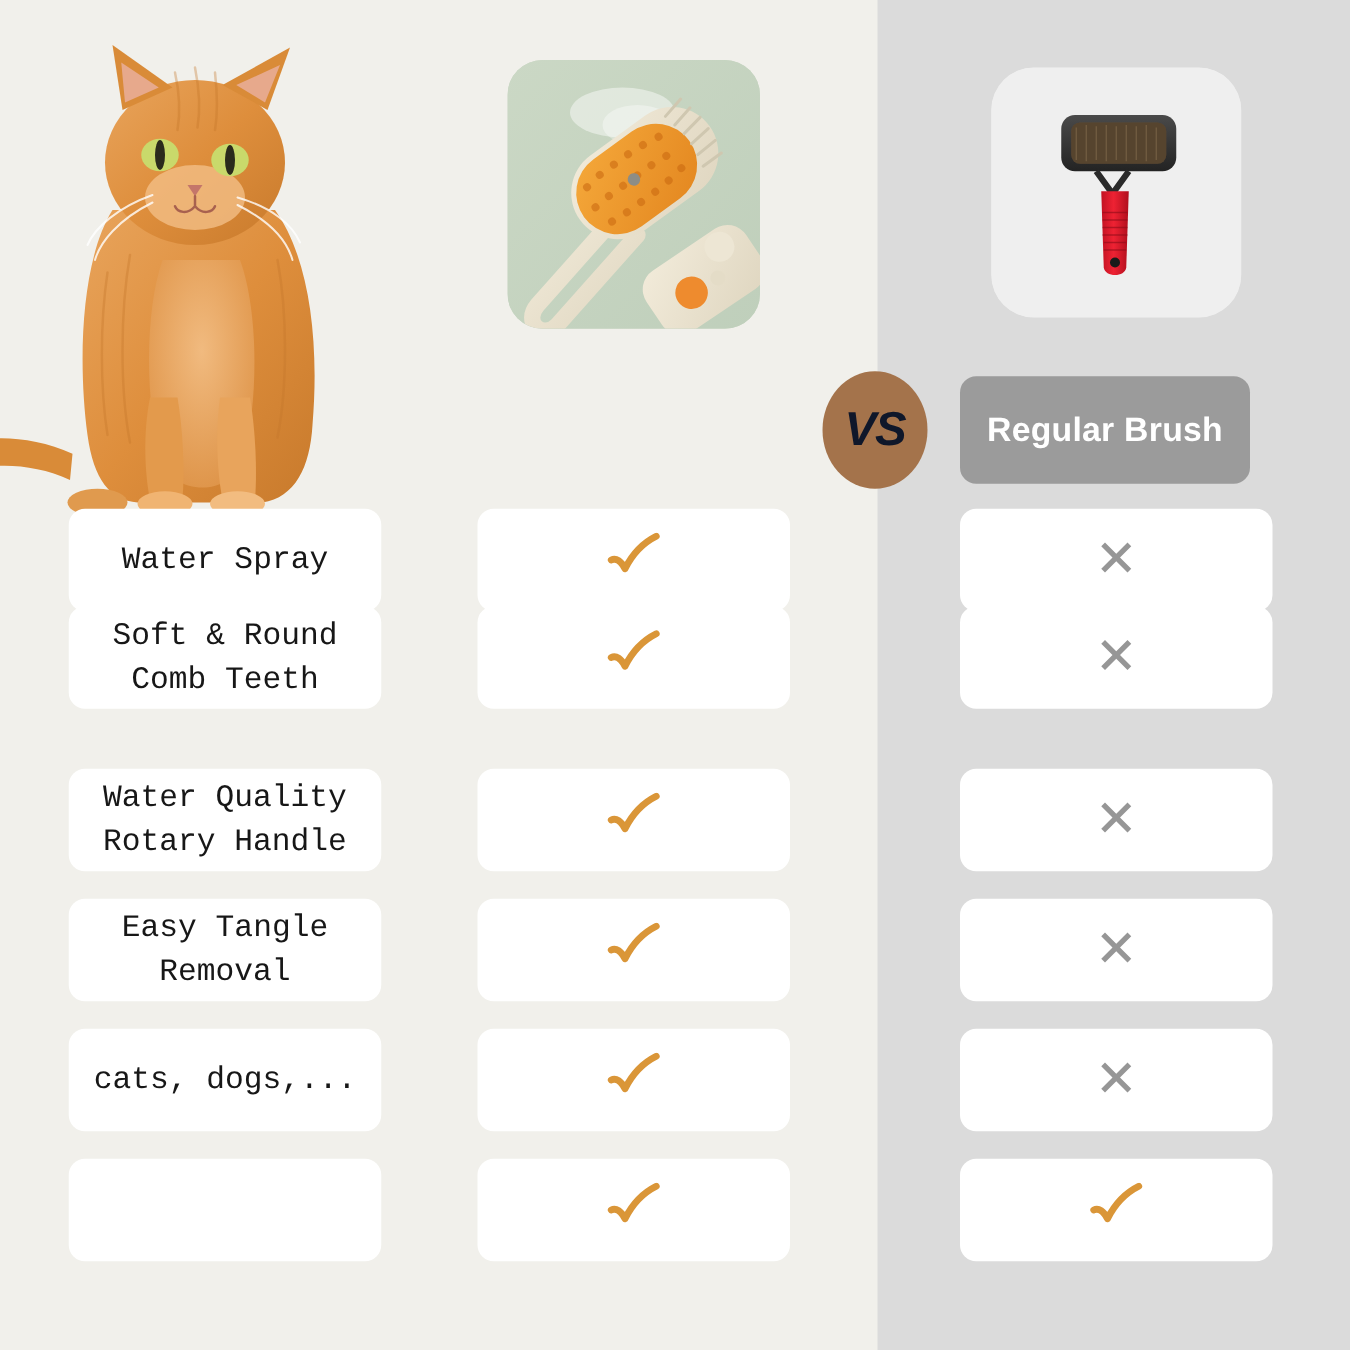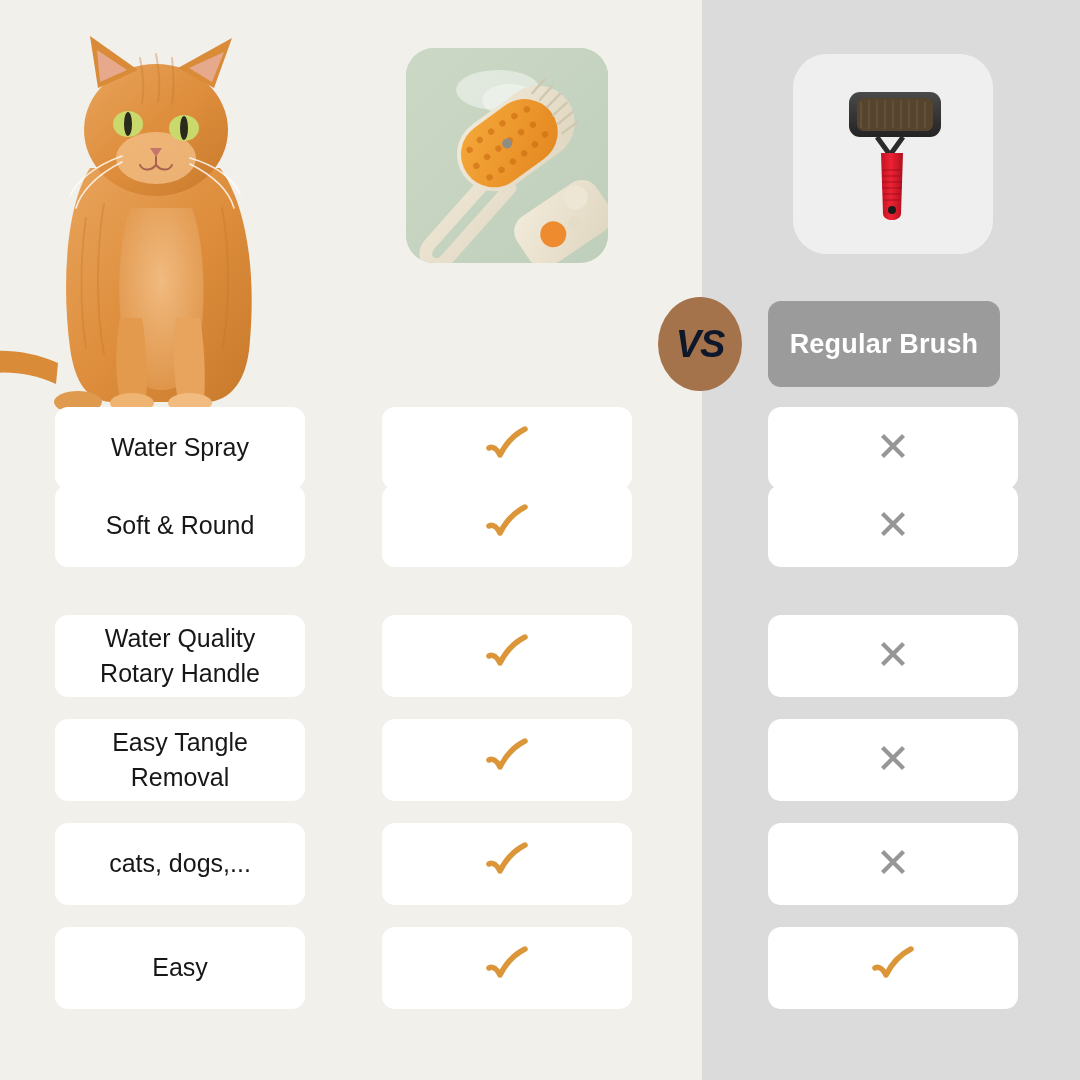--- a/index.html
+++ b/index.html
@@ -36,21 +36,21 @@
 
   .vs-badge{
     position:absolute;left:658px;top:297px;width:84px;height:94px;
     border-radius:50%;background:#A4734B;
     display:flex;align-items:center;justify-content:center;
     color:#0f172a;font-size:38px;font-weight:bold;font-style:italic;
     letter-spacing:-1px;z-index:5;
   }
 
   
-  .row{position:absolute;left:0;width:945px;height:82px;}
+  .row{position:absolute;left:0;width:945px;height:82px;font-family:Liberation Mono, monospace;}
   .card{
     position:absolute;top:0;height:82px;background:#FFFFFF;border-radius:13px;
     display:flex;align-items:center;justify-content:center;
     box-sizing:border-box;
   }
   .card-feature{left:55px;width:250px;padding:0 10px;}
   .card-ours{left:382px;width:250px;}
   .card-reg{left:768px;width:250px;}
 
   .feature-text{
@@ -272,20 +272,21 @@
           <span class="mark"><svg class="x-svg" viewBox="0 0 36 36" xmlns="http://www.w3.org/2000/svg">
               <path d="M7 7 C12 12 14 15 18 18 C22 15 24 12 29 7 C24 12 21 14 18 18 C21 22 24 24 29 29 C24 24 22 21 18 18 C14 21 12 24 7 29 C12 24 15 22 18 18 Z" fill="#969696"></path>
               <path d="M9 6 L18 15 L27 6 L30 9 L21 18 L30 27 L27 30 L18 21 L9 30 L6 27 L15 18 L6 9 Z" fill="#969696"></path>
             </svg></span>
         </div>
       </div>
       <div class="row" style="top: 485px;">
         <div class="card card-feature">
           <div class="feature-text">
             <div>Soft &amp; Round</div>
+            <div>Comb Teeth</div>
           </div>
         </div>
         <div class="card card-ours">
           <span class="mark"><svg class="check-svg" viewBox="0 0 46 40" xmlns="http://www.w3.org/2000/svg">
               <path d="M5 22 C9 20 13 23 16 29 C22 17 31 8 41 3" stroke="#DA9638" stroke-width="5.5" fill="none" stroke-linecap="round" stroke-linejoin="round"></path>
             </svg></span>
         </div>
         <div class="card card-reg">
           <span class="mark"><svg class="x-svg" viewBox="0 0 36 36" xmlns="http://www.w3.org/2000/svg">
               <path d="M7 7 C12 12 14 15 18 18 C22 15 24 12 29 7 C24 12 21 14 18 18 C21 22 24 24 29 29 C24 24 22 21 18 18 C14 21 12 24 7 29 C12 24 15 22 18 18 Z" fill="#969696"></path>
@@ -345,21 +346,20 @@
         <div class="card card-reg">
           <span class="mark"><svg class="x-svg" viewBox="0 0 36 36" xmlns="http://www.w3.org/2000/svg">
               <path d="M7 7 C12 12 14 15 18 18 C22 15 24 12 29 7 C24 12 21 14 18 18 C21 22 24 24 29 29 C24 24 22 21 18 18 C14 21 12 24 7 29 C12 24 15 22 18 18 Z" fill="#969696"></path>
               <path d="M9 6 L18 15 L27 6 L30 9 L21 18 L30 27 L27 30 L18 21 L9 30 L6 27 L15 18 L6 9 Z" fill="#969696"></path>
             </svg></span>
         </div>
       </div>
       <div class="row" style="top: 927px;">
         <div class="card card-feature">
           <div class="feature-text">
-            <div>Easy</div>
           </div>
         </div>
         <div class="card card-ours">
           <span class="mark"><svg class="check-svg" viewBox="0 0 46 40" xmlns="http://www.w3.org/2000/svg">
               <path d="M5 22 C9 20 13 23 16 29 C22 17 31 8 41 3" stroke="#DA9638" stroke-width="5.5" fill="none" stroke-linecap="round" stroke-linejoin="round"></path>
             </svg></span>
         </div>
         <div class="card card-reg">
           <span class="mark"><svg class="check-svg" viewBox="0 0 46 40" xmlns="http://www.w3.org/2000/svg">
               <path d="M5 22 C9 20 13 23 16 29 C22 17 31 8 41 3" stroke="#DA9638" stroke-width="5.5" fill="none" stroke-linecap="round" stroke-linejoin="round"></path>

